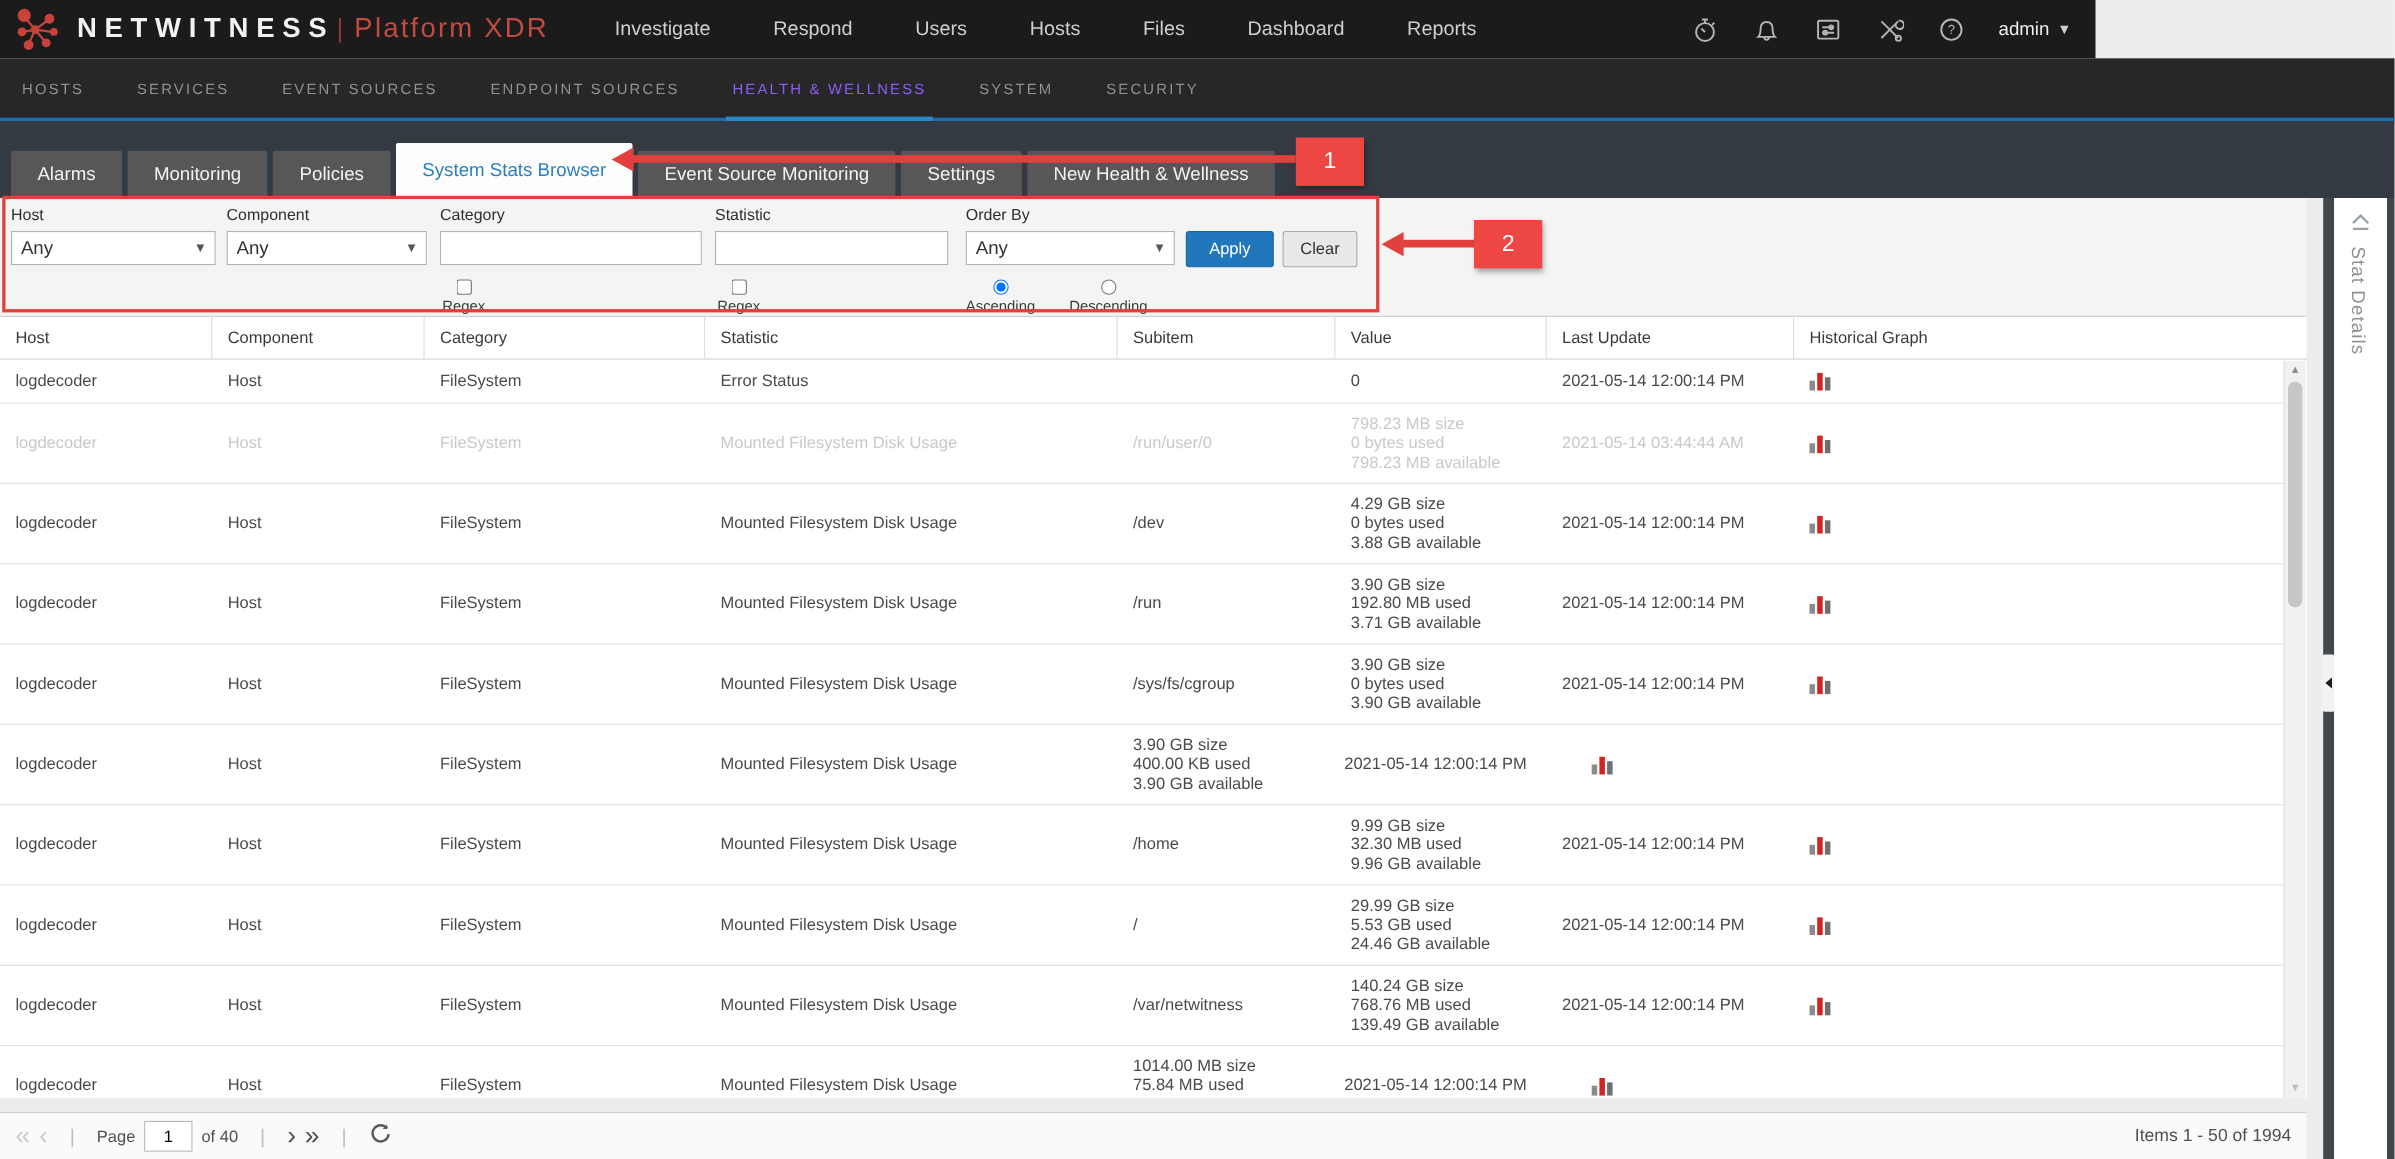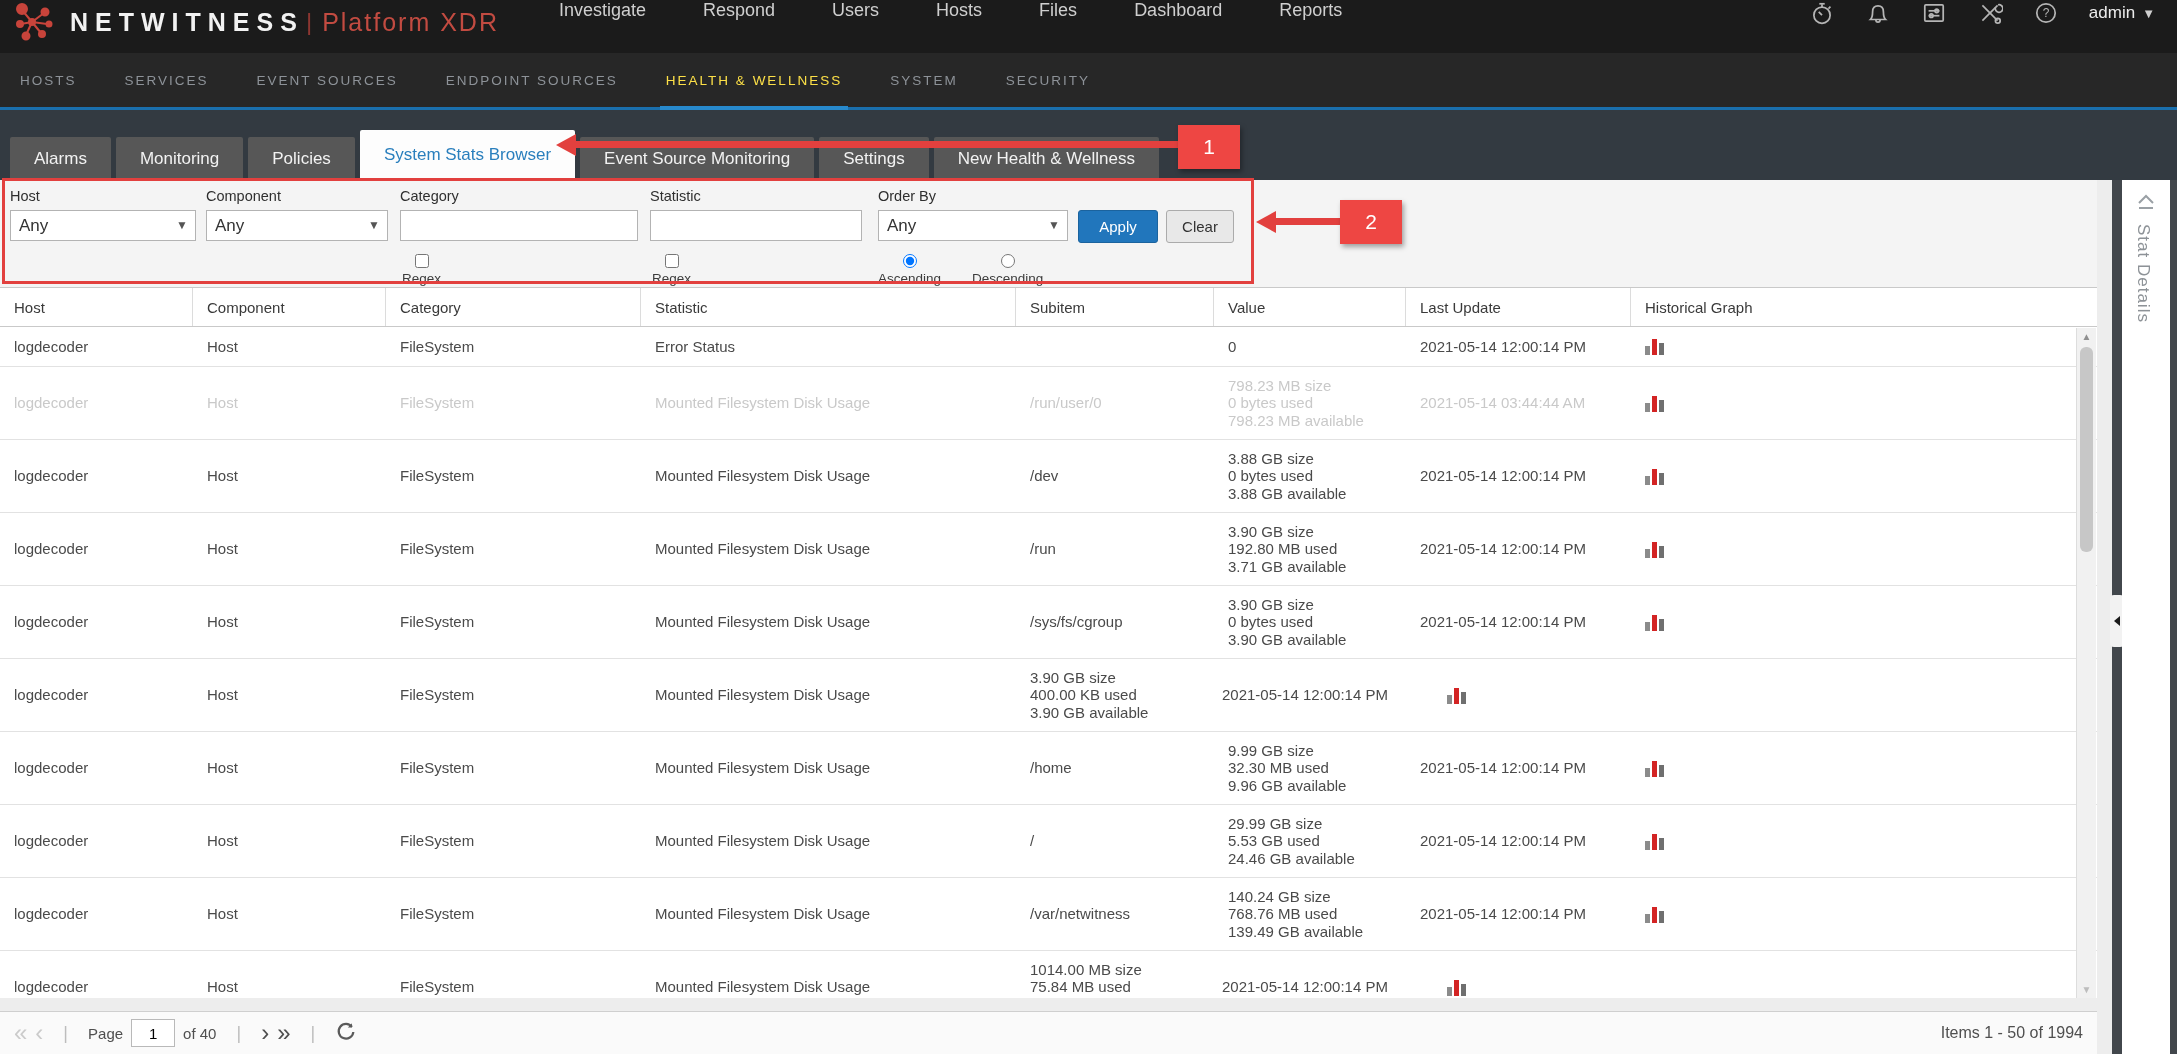--- a/index.html
+++ b/index.html
@@ -1,36 +1,36 @@
 <!DOCTYPE html>
 <html><head>
 <meta charset="utf-8">
 <style>
   * { margin:0; padding:0; box-sizing:border-box; }
   html,body { width:2177px; height:1054px; overflow:hidden; font-family:"Liberation Sans",sans-serif; background:#ededed; }
   #app { position:relative; width:2177px; height:1054px; }
 
   
-  #top-nav { position:absolute; left:0; top:0; width:2177px; height:53px; background:#1b1b1b; display:flex; align-items:flex-start; }
+  #top-nav { position:absolute; left:0; top:0; width:1905px; height:53px; background:#1b1b1b; display:flex; align-items:center; }
   #brand { display:flex; align-items:center; margin-left:14px; }
   #brand-name { color:#f2f2f2; font-size:25px; font-weight:600; letter-spacing:7px; margin-left:12px; }
   #brand-sep { color:#8c3631; font-size:24px; margin:0 10px 0 2px; font-weight:300; }
   #brand-product { color:#c24b41; font-size:25px; letter-spacing:2px; }
   #top-menu { display:flex; margin-left:60px; gap:57px; }
   .top-menu-item { color:#cfcfcf; font-size:18px; cursor:pointer; }
   #top-right { margin-left:auto; display:flex; align-items:center; gap:30px; padding-right:22px; }
   .tn-icon { width:26px; height:26px; display:block; }
   .tn-icon svg { width:26px; height:26px; stroke:#b5b5b5; fill:none; stroke-width:1.6; }
   #user-menu { display:flex; align-items:center; gap:7px; color:#ececec; font-size:17px; cursor:pointer; }
   #user-caret { color:#cfcfcf; font-size:13px; }
 
   
   #admin-nav { position:absolute; left:0; top:53px; width:2177px; height:57px; background:#272727; border-bottom:3px solid #1a6fad; display:flex; align-items:center; gap:48px; padding-left:20px; }
   .admin-item { position:relative; color:#8d9298; font-size:13.5px; letter-spacing:2px; height:57px; display:flex; align-items:center; cursor:pointer; }
-  .admin-item.active { color:#fde047; }
+  .admin-item.active { color:#8b5cf6; }
   .admin-item.active::after { content:""; position:absolute; left:-6px; right:-6px; bottom:-3px; height:6px; background:#2789cc; }
 
   
   #tab-strip { position:absolute; left:0; top:110px; width:2177px; height:70px; background:#333a41; }
   #tabs { position:absolute; left:10px; bottom:0; display:flex; align-items:flex-end; gap:5px; }
   .tab { height:43px; background:#575757; color:#f2f2f2; font-size:17px; display:flex; align-items:center; padding:0 24px; border-radius:2px 2px 0 0; cursor:pointer; white-space:nowrap; }
   .tab.active { height:50px; background:#fdfdfd; color:#2a7fbd; }
 
   
   #filter-band { position:absolute; left:0; top:180px; width:2097px; height:107px; background:#f4f4f4; }
@@ -294,21 +294,21 @@
             </span>
     </div>
   </div>
         <div class="tr">
     <div class="td col-0">logdecoder</div>
     <div class="td col-1">Host</div>
     <div class="td col-2">FileSystem</div>
     <div class="td col-3">Mounted Filesystem Disk Usage</div>
     <div class="td col-4">/dev</div>
     <div class="td col-5">
-            <div>3.88 GB size</div>
+            <div>4.29 GB size</div>
             <div>0 bytes used</div>
             <div>3.88 GB available</div>
           </div>
     <div class="td col-6">2021-05-14 12:00:14 PM</div>
     <div class="td col-7">
       <span class="mini-chart">
               <i class="b1"></i>
               <i class="b2"></i>
               <i class="b3"></i>
             </span>

